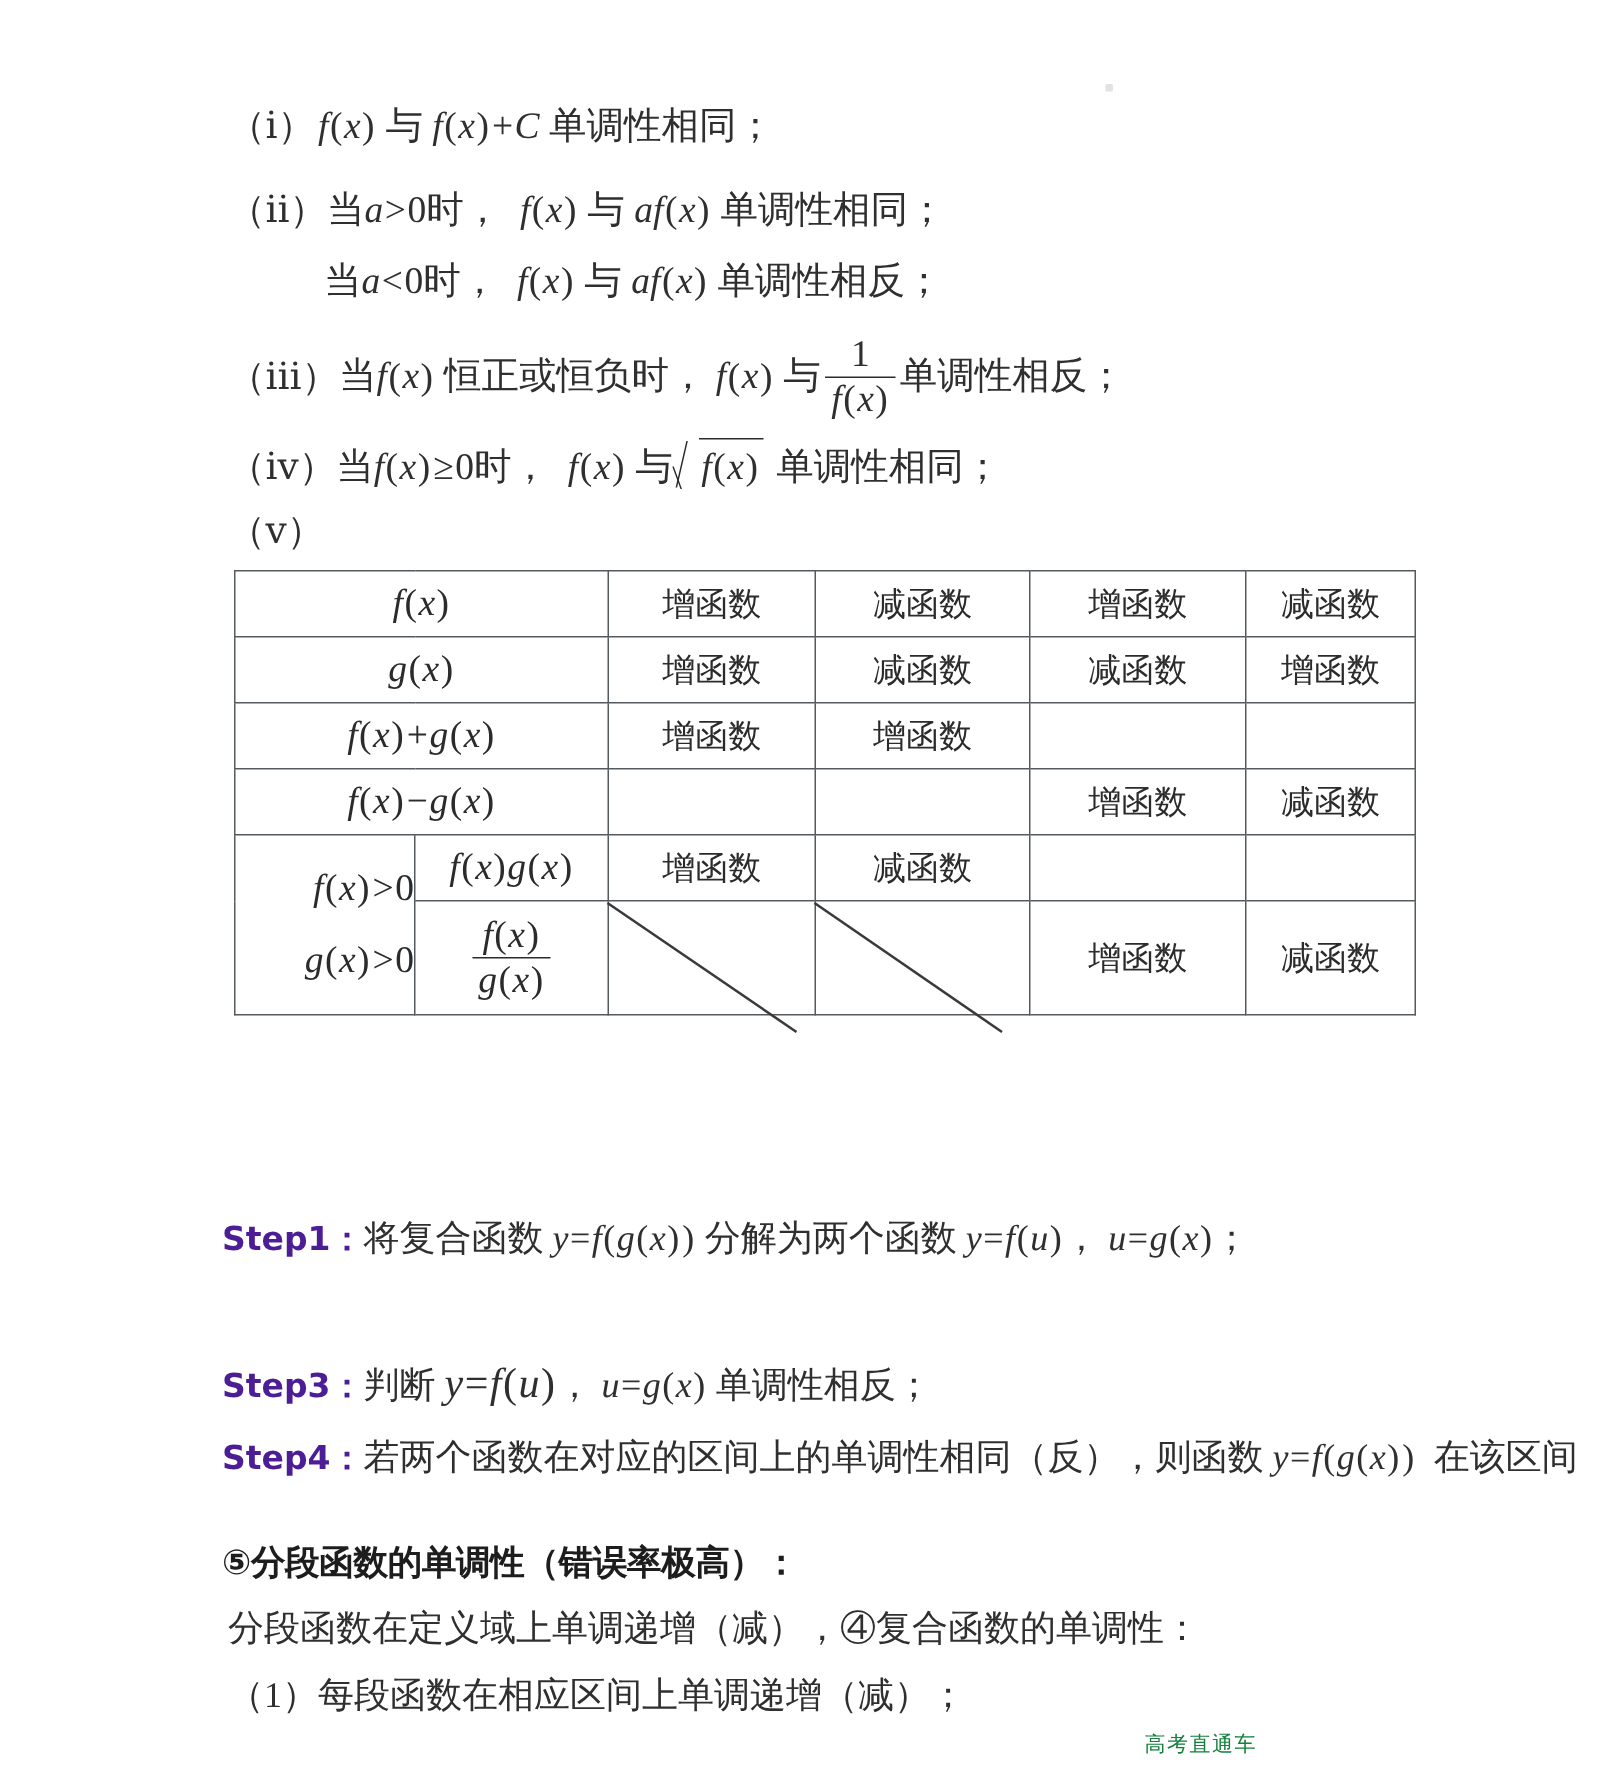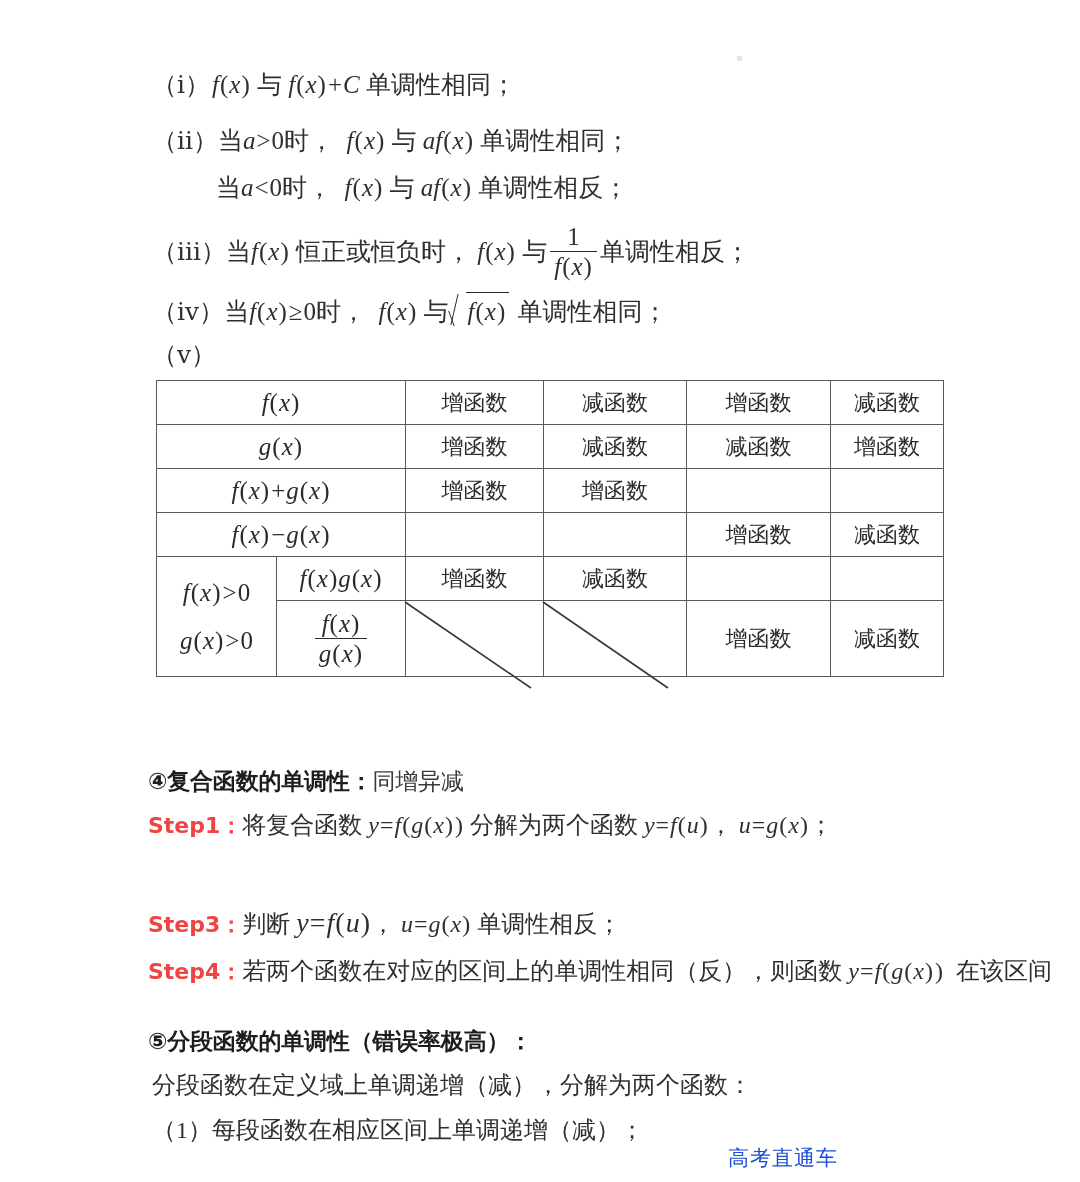--- a/index.html
+++ b/index.html
@@ -133,38 +133,38 @@
     position: absolute;
     left: 148px;
     font-size: 24px;
     white-space: nowrap;
     color: #2f2f2f;
   }
   .step .k {
     font-family: "DejaVu Sans", "Liberation Sans", sans-serif;
     font-weight: bold;
     font-size: 22px;
-    color: #ef4444;
+    color: #4c1d95;
   }
   .para {
     position: absolute;
     left: 152px;
     font-size: 24px;
     white-space: nowrap;
     color: #2f2f2f;
   }
 
   
   .watermark {
     position: absolute;
     right: 22px;
     bottom: 26px;
     font-family: "DejaVu Sans", "Liberation Sans", sans-serif;
-    font-size: 21px;
-    color: #1d4ed8;
+    font-size: 14px;
+    color: #15803d;
     letter-spacing: 1px;
     white-space: nowrap;
   }
   .top-speck {
     position: absolute;
     left: 737px;
     top: 40px;
     width: 5px;
     height: 5px;
     background: #e2e2e2;
@@ -260,21 +260,21 @@
         <td colspan="2">
           <span class="math"><span class="mi">f</span><span class="mo">(</span><span class="mi">x</span><span class="mo">)</span><span class="mo">−</span><span class="mi">g</span><span class="mo">(</span><span class="mi">x</span><span class="mo">)</span></span>
         </td>
         <td class="cjk"></td>
         <td class="cjk"></td>
         <td class="cjk">增函数</td>
         <td class="cjk">减函数</td>
       </tr>
       <tr>
         <td rowspan="2">
-          <div class="math" style="line-height:1.9;">
+          <div class="math" style="line-height:1.9;text-align:right;">
             <div><span class="mi">f</span><span class="mo">(</span><span class="mi">x</span><span class="mo">)</span><span class="mo">&gt;</span><span class="mn">0</span></div>
             <div><span class="mi">g</span><span class="mo">(</span><span class="mi">x</span><span class="mo">)</span><span class="mo">&gt;</span><span class="mn">0</span></div>
           </div>
         </td>
         <td>
           <span class="math"><span class="mi">f</span><span class="mo">(</span><span class="mi">x</span><span class="mo">)</span><span class="mi">g</span><span class="mo">(</span><span class="mi">x</span><span class="mo">)</span></span>
         </td>
         <td class="cjk">增函数</td>
         <td class="cjk">减函数</td>
         <td class="cjk"></td>
@@ -290,23 +290,20 @@
         <td class="cjk">减函数</td>
       </tr>
     </tbody>
   </table>
 
   <svg class="slash" style="left:156px; top:364px; width:790px; height:320px;" viewBox="0 0 790 320">
     <line x1="249" y1="222" x2="375" y2="308"></line>
     <line x1="387" y1="222" x2="512" y2="308"></line>
   </svg>
 
-  <div class="hd" style="top:750px;">
-    <span>④复合函数的单调性：</span><span class="tail">同增异减</span>
-  </div>
 
   <div class="step" style="top:793px;">
     <span class="k">Step1：</span><span>将复合函数</span>
     <span class="math" style="font-size:24px;"><span class="mi">y</span><span class="mo">=</span><span class="mi">f</span><span class="mo">(</span><span class="mi">g</span><span class="mo">(</span><span class="mi">x</span><span class="mo">)</span><span class="mo">)</span></span>
     <span>分解为两个函数</span>
     <span class="math" style="font-size:24px;"><span class="mi">y</span><span class="mo">=</span><span class="mi">f</span><span class="mo">(</span><span class="mi">u</span><span class="mo">)</span></span><span>，</span>
     <span class="math" style="font-size:24px;"><span class="mi">u</span><span class="mo">=</span><span class="mi">g</span><span class="mo">(</span><span class="mi">x</span><span class="mo">)</span></span><span>；</span>
   </div>
 
 
@@ -319,20 +316,20 @@
 
   <div class="step" style="top:939px;">
     <span class="k">Step4：</span><span>若两个函数在对应的区间上的单调性相同（反），则函数</span>
     <span class="math" style="font-size:24px;"><span class="mi">y</span><span class="mo">=</span><span class="mi">f</span><span class="mo">(</span><span class="mi">g</span><span class="mo">(</span><span class="mi">x</span><span class="mo">)</span><span class="mo">)</span></span>
     &nbsp;<span>在该区间</span>
   </div>
 
 
   <div class="hd" style="top:1010px;">⑤分段函数的单调性（错误率极高）：</div>
 
-  <div class="para" style="top:1053px;">分段函数在定义域上单调递增（减），分解为两个函数：</div>
+  <div class="para" style="top:1053px;">分段函数在定义域上单调递增（减），④复合函数的单调性：</div>
 
   <div class="para" style="top:1098px;">（1）每段函数在相应区间上单调递增（减）；</div>
 
 
   <div class="watermark">高考直通车</div>
 
 </div>
 
 </body></html>

